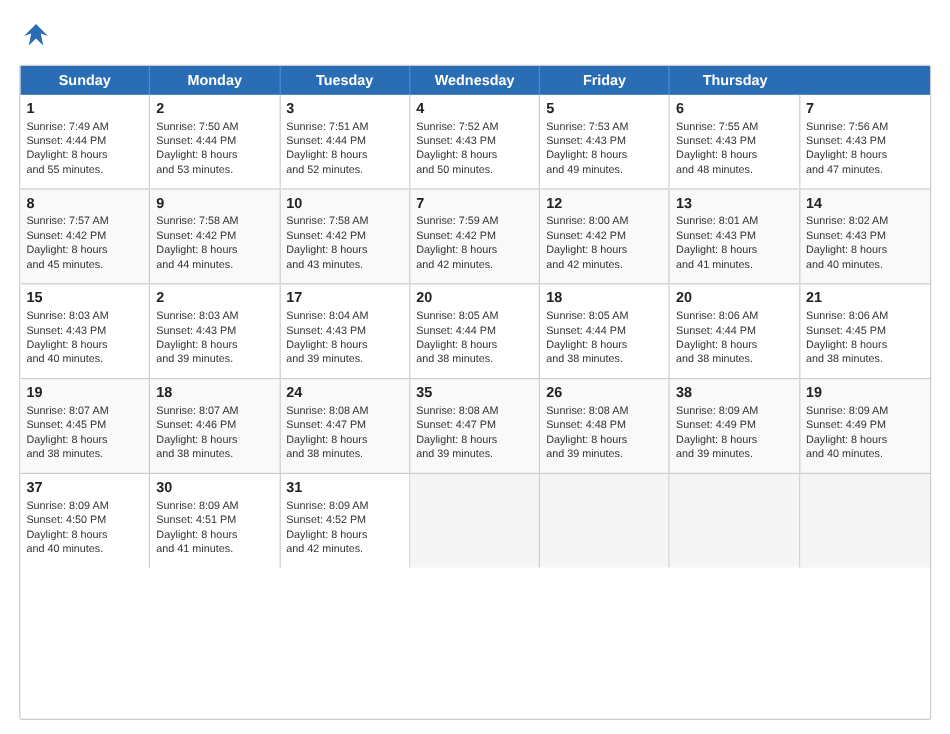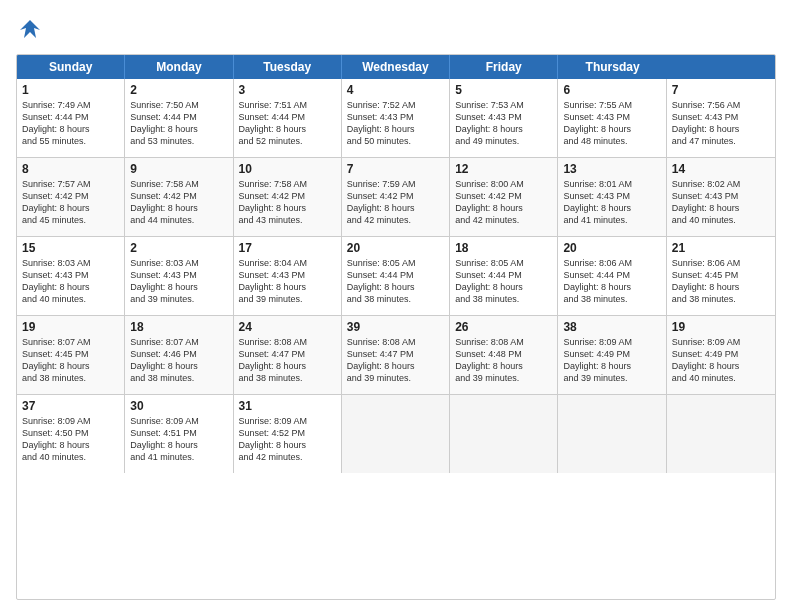--- a/index.html
+++ b/index.html
@@ -237,21 +237,21 @@
           </div>
           <div class="cal-cell">
             <span class="day-num">18</span>
             <div class="cell-text">Sunrise: 8:07 AM<br>Sunset: 4:46 PM<br>Daylight: 8 hours<br>and 38 minutes.</div>
           </div>
           <div class="cal-cell">
             <span class="day-num">24</span>
             <div class="cell-text">Sunrise: 8:08 AM<br>Sunset: 4:47 PM<br>Daylight: 8 hours<br>and 38 minutes.</div>
           </div>
           <div class="cal-cell">
-            <span class="day-num">39</span>
+            <span class="day-num">35</span>
             <div class="cell-text">Sunrise: 8:08 AM<br>Sunset: 4:47 PM<br>Daylight: 8 hours<br>and 39 minutes.</div>
           </div>
           <div class="cal-cell">
             <span class="day-num">26</span>
             <div class="cell-text">Sunrise: 8:08 AM<br>Sunset: 4:48 PM<br>Daylight: 8 hours<br>and 39 minutes.</div>
           </div>
           <div class="cal-cell">
             <span class="day-num">38</span>
             <div class="cell-text">Sunrise: 8:09 AM<br>Sunset: 4:49 PM<br>Daylight: 8 hours<br>and 39 minutes.</div>
           </div>

